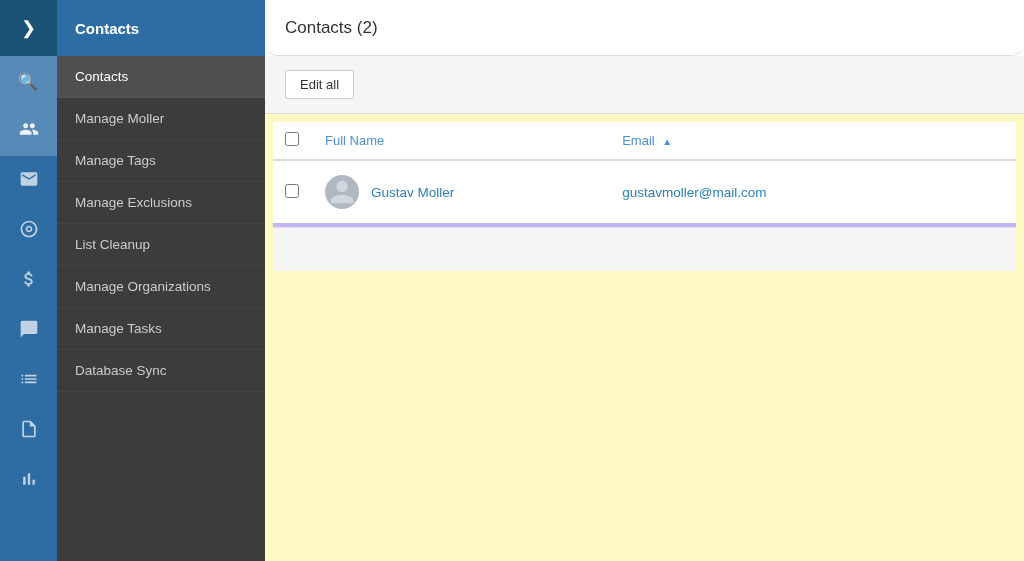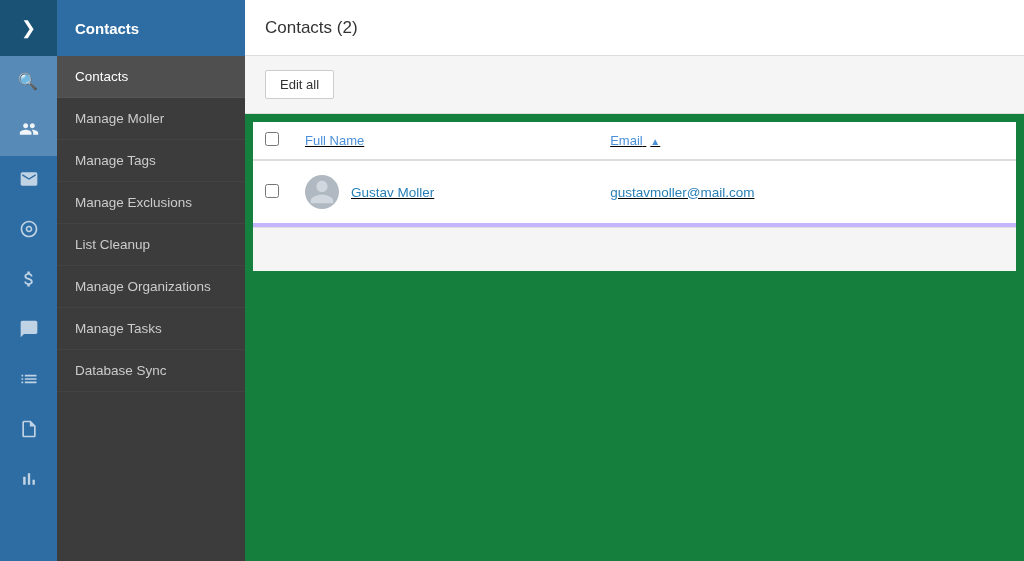--- a/index.html
+++ b/index.html
@@ -33,21 +33,21 @@
       align-items: center;
       justify-content: center;
       color: rgba(255,255,255,0.75);
       font-size: 16px;
       cursor: pointer;
     }
     .icon-bar-item.active { background: rgba(255,255,255,0.2); color: #fff; }
 
     
     .left-nav {
-      width: 188px;
+      width: 208px;
       background: #3c3c3c;
       flex-shrink: 0;
       display: flex;
       flex-direction: column;
     }
     .left-nav-header {
       height: 56px;
       background: #2e6da4;
       display: flex;
       align-items: center;
@@ -73,31 +73,31 @@
       flex-direction: column;
       overflow: hidden;
     }
     .main-header {
       height: 56px;
       border-bottom: 1px solid #ddd;
       display: flex;
       align-items: center;
       padding: 0 20px;
       background: #fff;
+      border-radius: 13px;
     }
     .main-header-title {
       font-size: 17px;
       color: #333;
       font-weight: 400;
     }
     .main-body {
       flex: 1;
-      background: #15803d;
+      background: #fef9c3;
       overflow-y: auto;
-      text-decoration: underline;
     }
     .toolbar {
       padding: 14px 20px;
       background: #f5f5f5;
       border-bottom: 1px solid #ddd;
     }
     .btn-edit-all {
       padding: 6px 14px;
       background: #fff;
       border: 1px solid #ccc;

